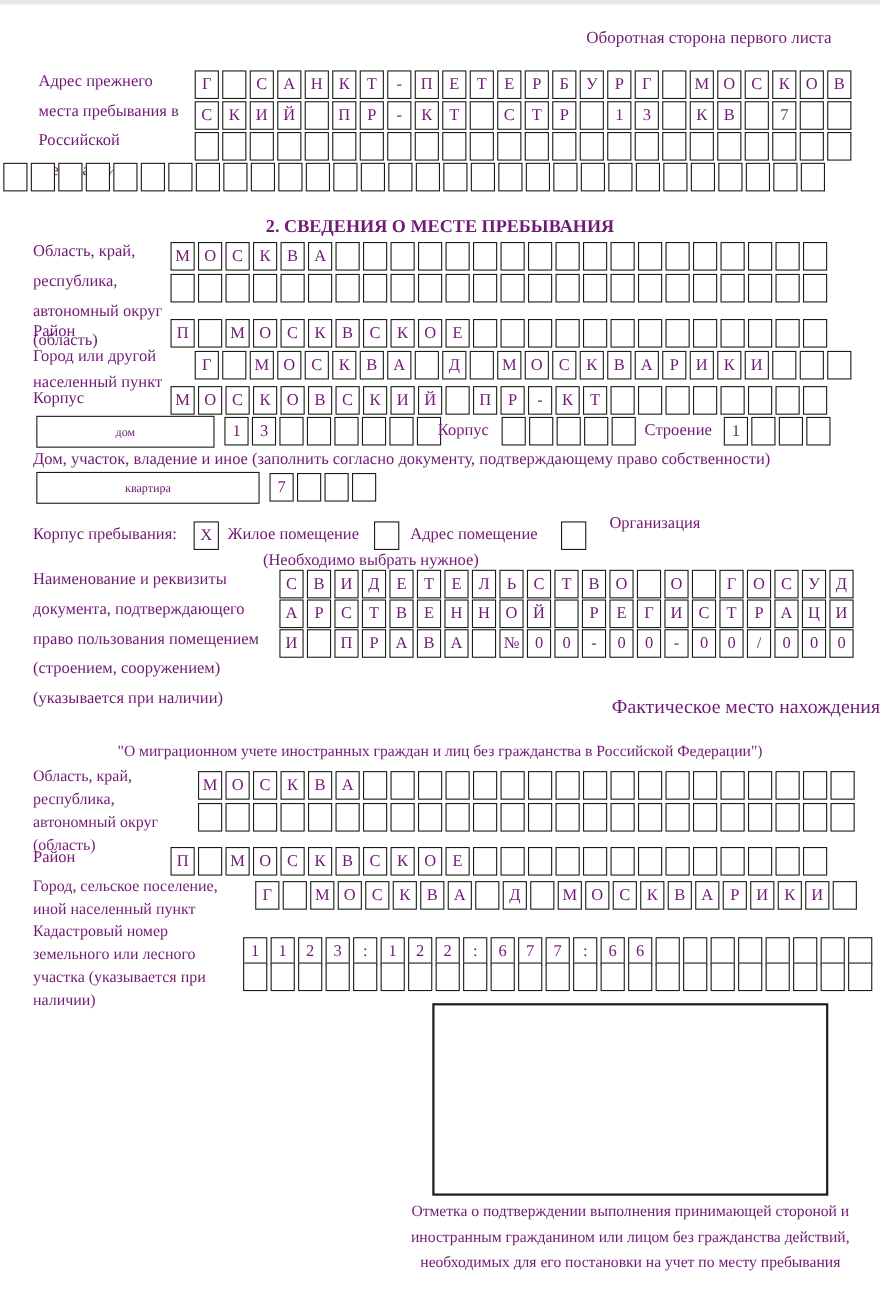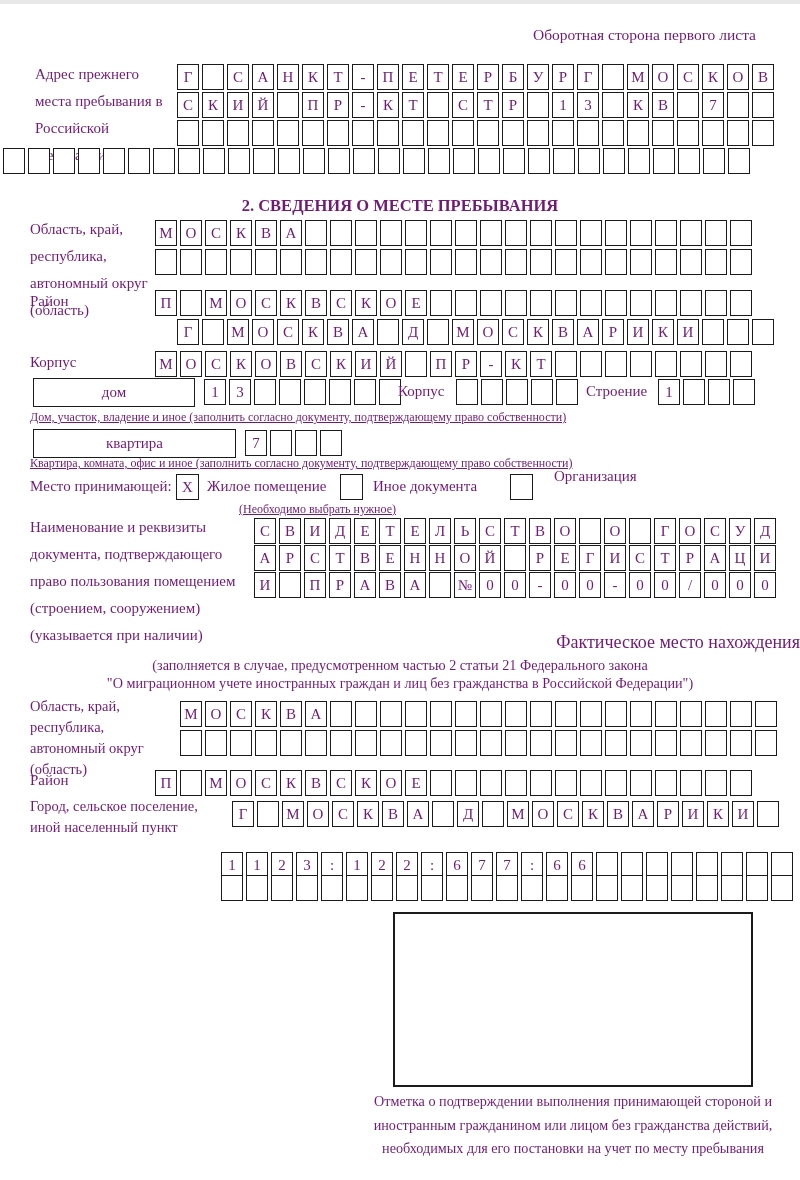--- a/index.html
+++ b/index.html
@@ -12,31 +12,31 @@
   .lbl{position:absolute;font-size:15px;line-height:27px;}
   .lbl-sm{position:absolute;font-size:14.5px;line-height:21px;}
   .boxrow{position:absolute;display:flex;gap:3px;}
   .cell{
     box-sizing:border-box;width:22px;height:26px;border:1.7px solid #1b1b1b;
     display:flex;align-items:center;justify-content:center;
     font-size:15px;line-height:1;background:#fff;
   }
   .bigbox{
     position:absolute;box-sizing:border-box;height:29px;border:1.7px solid #1b1b1b;
-    display:flex;align-items:center;justify-content:center;font-size:15px;background:#fff;
+    display:flex;align-items:center;justify-content:center;font-size:11px;background:#fff;
   }
   .inline-lbl{position:absolute;font-size:15px;}
   .chk{
     position:absolute;box-sizing:border-box;width:23px;height:26px;border:1.7px solid #1b1b1b;
     display:flex;align-items:center;justify-content:center;font-size:15px;background:#fff;
   }
   .note{position:absolute;font-size:13.8px;width:800px;text-align:center;}
   .sec-title{position:absolute;width:800px;text-align:center;font-size:16.5px;font-weight:bold;}
   .fact-title{position:absolute;width:800px;text-align:right;font-size:18px;font-weight:normal;}
-  .caption{position:absolute;font-size:12px;text-decoration:underline;}
+  .caption{position:absolute;font-size:15px;}
   .stampbox{position:absolute;box-sizing:border-box;border:2px solid #1b1b1b;background:#fff;}
   .stampcap{position:absolute;font-size:14.2px;line-height:23.5px;text-align:center;}
 </style>
 </head>
 <body>
 
 <div class="page">
 
   <div class="corner">Оборотная сторона первого листа</div>
 
@@ -229,20 +229,21 @@
       <div class="cell"></div>
       <div class="cell"></div>
       <div class="cell"></div>
       <div class="cell"></div>
       <div class="cell"></div>
       <div class="cell"></div>
       <div class="cell"></div>
       <div class="cell"></div>
     </div>
 
+  <div class="lbl" style="left:30px;top:308px;width:158px;line-height:24px">Город или другой населенный пункт</div>
   <div class="boxrow" style="left:177px;top:315px">
       <div class="cell">Г</div>
       <div class="cell"></div>
       <div class="cell">М</div>
       <div class="cell">О</div>
       <div class="cell">С</div>
       <div class="cell">К</div>
       <div class="cell">В</div>
       <div class="cell">А</div>
       <div class="cell"></div>
@@ -319,27 +320,26 @@
     </div>
   <div class="caption" style="left:30px;top:406px">Дом, участок, владение и иное (заполнить согласно документу, подтверждающему право собственности)</div>
 
   <div class="bigbox" style="left:33px;top:425px;width:203px">квартира</div>
   <div class="boxrow" style="left:245px;top:426px">
       <div class="cell">7</div>
       <div class="cell"></div>
       <div class="cell"></div>
       <div class="cell"></div>
     </div>
-  <div class="caption" style="left:30px;top:452px">Квартира, комната, офис и иное (заполнить согласно документу, подтверждающему право собственности)</div>
-
-  <div class="inline-lbl" style="left:30px;top:474px">Место принимающей:</div>
+
+  <div class="inline-lbl" style="left:30px;top:474px">Корпус пребывания:</div>
   <div class="chk" style="left:176px;top:470px">X</div>
   <div class="inline-lbl" style="left:207px;top:474px">Жилое помещение</div>
   <div class="chk" style="left:340px;top:470px"></div>
-  <div class="inline-lbl" style="left:373px;top:474px">Иное документа</div>
+  <div class="inline-lbl" style="left:373px;top:474px">Адрес помещение</div>
   <div class="chk" style="left:510px;top:470px"></div>
   <div class="inline-lbl" style="left:554px;top:464px">Организация</div>
   <div class="caption" style="left:239px;top:498px">(Необходимо выбрать нужное)</div>
 
   <div class="lbl" style="left:30px;top:510px;width:232px">Наименование и реквизиты документа, подтверждающего право пользования помещением (строением, сооружением) (указывается при наличии)</div>
   <div class="boxrow" style="left:254px;top:514px">
       <div class="cell">С</div>
       <div class="cell">В</div>
       <div class="cell">И</div>
       <div class="cell">Д</div>
@@ -402,21 +402,20 @@
       <div class="cell">-</div>
       <div class="cell">0</div>
       <div class="cell">0</div>
       <div class="cell">/</div>
       <div class="cell">0</div>
       <div class="cell">0</div>
       <div class="cell">0</div>
     </div>
 
   <div class="fact-title" style="top:628px">Фактическое место нахождения</div>
-  <div class="note" style="top:653px;font-size:14.2px">(заполняется в случае, предусмотренном частью 2 статьи 21 Федерального закона</div>
   <div class="note" style="top:671px;font-size:14.2px">"О миграционном учете иностранных граждан и лиц без гражданства в Российской Федерации")</div>
 
   <div class="lbl-sm" style="left:30px;top:692px;width:152px">Область, край, республика, автономный округ (область)</div>
   <div class="boxrow" style="left:180px;top:697px">
       <div class="cell">М</div>
       <div class="cell">О</div>
       <div class="cell">С</div>
       <div class="cell">К</div>
       <div class="cell">В</div>
       <div class="cell">А</div>
@@ -513,20 +512,21 @@
       <div class="cell">К</div>
       <div class="cell">В</div>
       <div class="cell">А</div>
       <div class="cell">Р</div>
       <div class="cell">И</div>
       <div class="cell">К</div>
       <div class="cell">И</div>
       <div class="cell"></div>
     </div>
 
+  <div class="lbl-sm" style="left:30px;top:833px;width:190px">Кадастровый номер земельного или лесного участка (указывается при наличии)</div>
   <div class="boxrow" style="left:221px;top:848px">
       <div class="cell">1</div>
       <div class="cell">1</div>
       <div class="cell">2</div>
       <div class="cell">3</div>
       <div class="cell">:</div>
       <div class="cell">1</div>
       <div class="cell">2</div>
       <div class="cell">2</div>
       <div class="cell">:</div>

